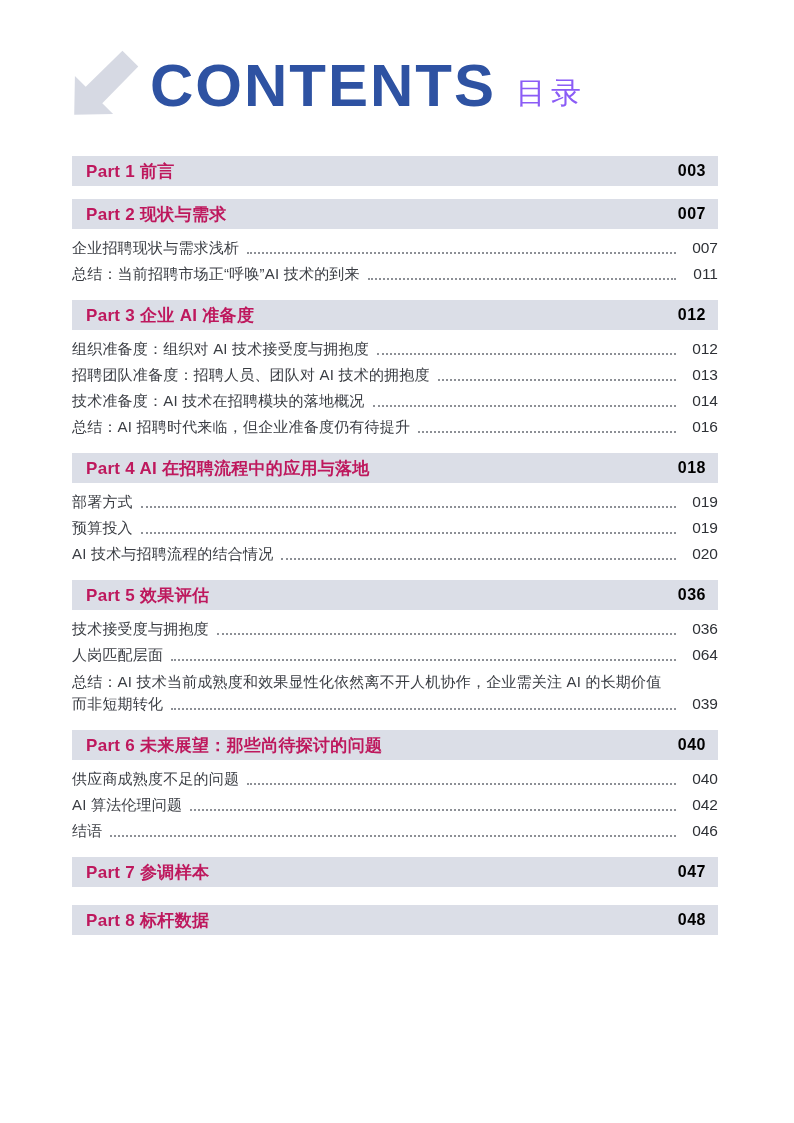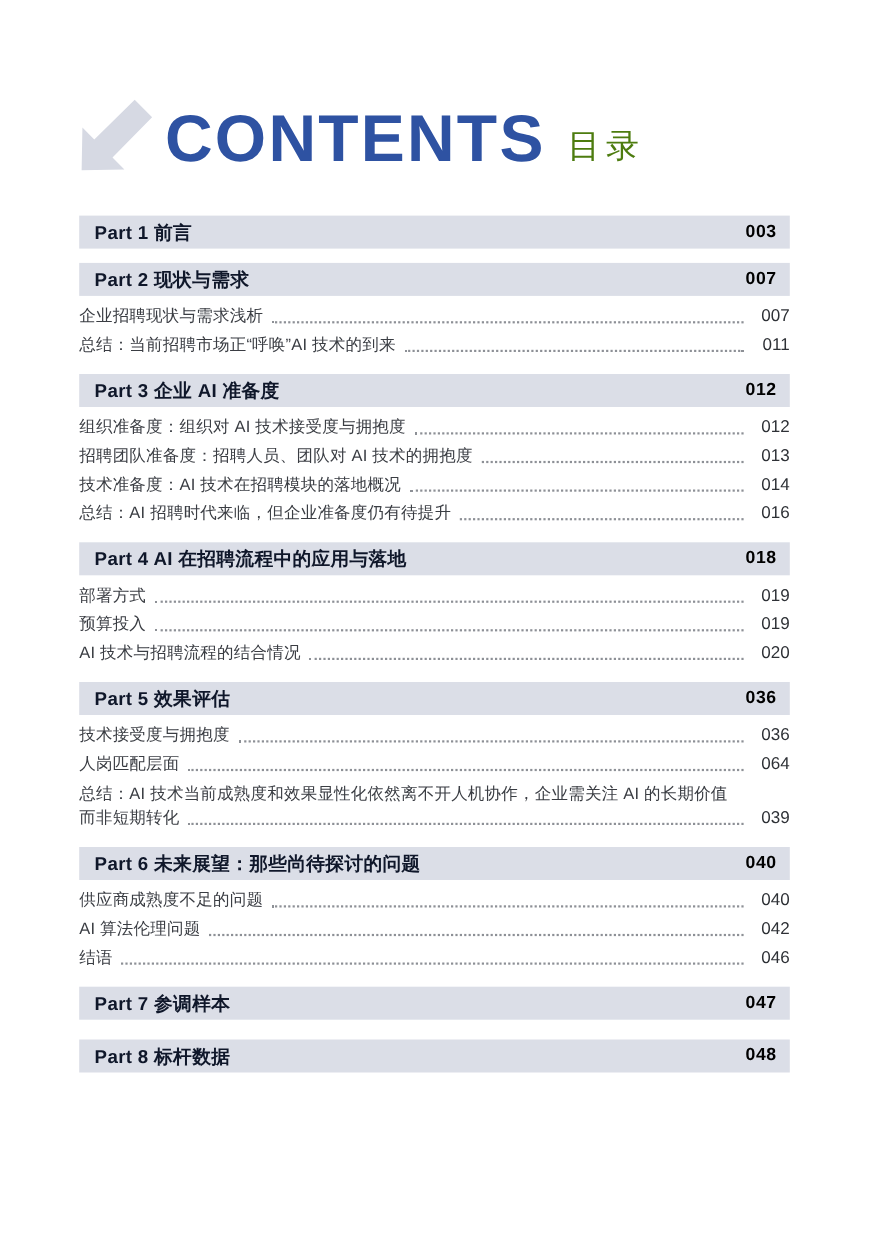--- a/index.html
+++ b/index.html
@@ -2,45 +2,45 @@
 <html><head>
 <meta charset="utf-8">
 <style>
   * { box-sizing: border-box; margin: 0; padding: 0; }
   html, body { background: #ffffff; }
   body {
     width: 794px; height: 1123px;
     font-family: "Liberation Sans", "DejaVu Sans", sans-serif;
     position: relative; overflow: hidden;
   }
-  .page { width: 794px; height: 996px; background: #ffffff; padding-top: 88px; }
+  .page { width: 794px; height: 996px; background: #ffffff; padding-top: 48px; }
 
   
   .title-block { display: flex; align-items: center; margin-left: 66px; height: 76px; }
   .arrow { width: 74px; height: 72px; display: inline-block; flex: 0 0 auto; }
   .arrow svg { width: 74px; height: 72px; display: block; }
   .contents {
     color: #2e52a2; font-size: 60px; font-weight: bold; letter-spacing: 2px;
     line-height: 1; margin-left: 10px;
   }
   .subtitle {
-    color: #4d7c0f; font-size: 30px; letter-spacing: 5px;
+    color: #8b5cf6; font-size: 30px; letter-spacing: 5px;
     margin-left: 20px; margin-top: 14px; font-weight: 400;
   }
 
   
   .sections { margin: 32px 76px 0 72px; }
   .sec { margin-bottom: 13px; }
   .sec.empty { margin-bottom: 18px; }
   .bar {
     height: 30px; background: #dbdee7;
     display: flex; align-items: center;
     padding: 0 12px 0 14px;
   }
-  .bar-label { flex: 1; font-weight: bold; font-size: 17px; color: #0f172a; letter-spacing: 0.3px; }
+  .bar-label { flex: 1; font-weight: bold; font-size: 17px; color: #be185d; letter-spacing: 0.3px; }
   .bar-page { font-weight: bold; font-size: 16px; color: #000000; letter-spacing: 0.5px; }
 
   .items { padding-top: 6px; }
   .items:empty { display: none; padding: 0; }
   .item { font-size: 15px; color: #3a3d43; padding: 3px 0; }
   .row { display: flex; align-items: flex-end; }
   .row .item-label { white-space: nowrap; line-height: 20px; letter-spacing: 0.2px; }
   .leader {
     flex: 1 1 auto; min-width: 14px;
     border-bottom: 2px dotted #8d9096;

